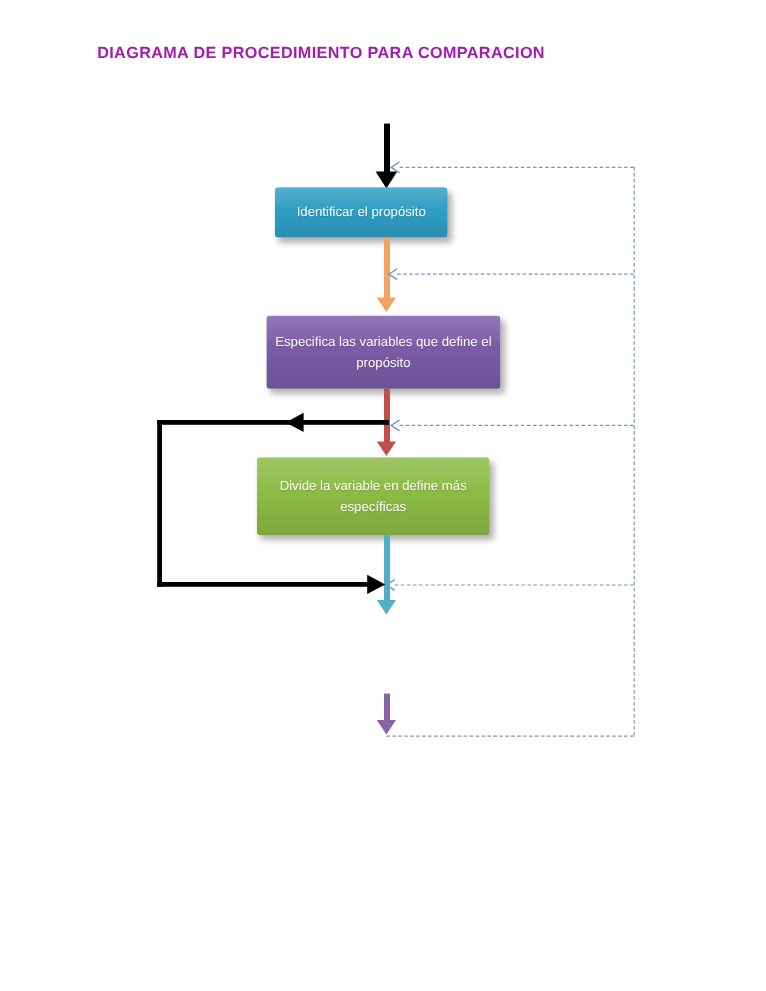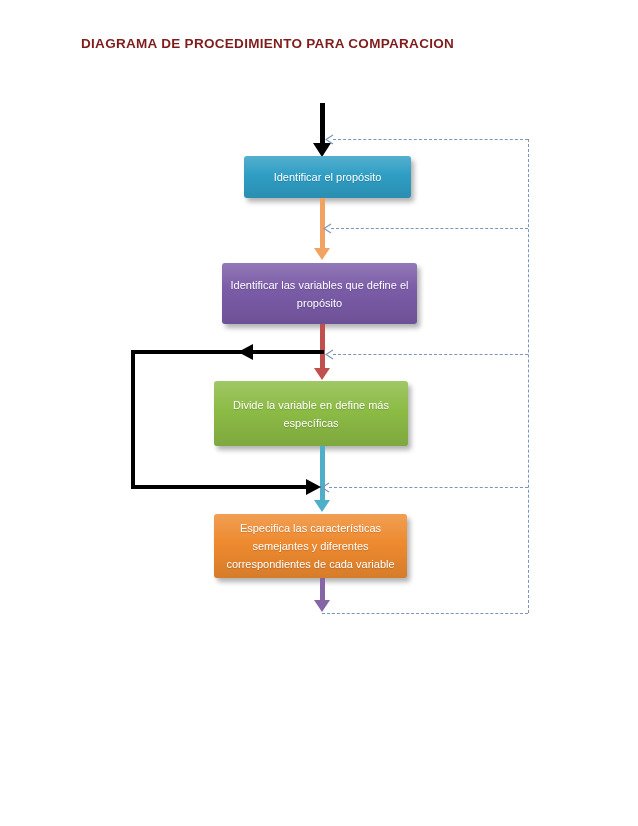--- a/index.html
+++ b/index.html
@@ -35,21 +35,21 @@
     text-align: center;
   }
   .flow-label {
     color: #ffffff;
     font-size: 11px;
     line-height: 18px;
     white-space: pre-line;
     text-shadow: 0 1px 1px rgba(0,0,0,0.18);
     padding: 2px 6px;
   }
-  .box-1 { left: 244px; top: 156px; width: 167px; height: 42px; }
+  .box-1 { left: 229px; top: 156px; width: 144px; height: 42px; }
   .box-2 { left: 222px; top: 263px; width: 195px; height: 61px; }
   .box-3 { left: 214px; top: 381px; width: 194px; height: 65px; }
   .box-4 { left: 214px; top: 514px; width: 193px; height: 64px; }
 
   .vline { position: absolute; background: currentColor; }
   .hline { position: absolute; background: currentColor; }
   .head-down {
     position: absolute; width: 0; height: 0;
     border-left: 8px solid transparent;
     border-right: 8px solid transparent;
@@ -81,44 +81,39 @@
     border-left: 1px dashed currentColor;
   }
   .chevron { position: absolute; width: 9px; height: 11px; }
   .chevron svg { display: block; }
 </style>
 </head>
 <body>
 
 <div class="stage">
 
-  <div class="diagram-title" style="color: #7f1d1d; padding-left: 43px;">DIAGRAMA DE PROCEDIMIENTO PARA COMPARACION</div>
+  <div class="diagram-title" style="color: #a21caf; padding-left: 43px;">DIAGRAMA DE PROCEDIMIENTO PARA COMPARACION</div>
 
   <div class="vline" style="left: 320px; top: 103px; width: 5px; height: 41px; color: rgb(0, 0, 0);"></div>
   <div class="head-down big" style="left: 313px; top: 143px; color: rgb(0, 0, 0);"></div>
 
   <div class="flow-box box-1" style="background-color: rgb(47, 158, 196);">
     <span class="flow-label">Identificar el propósito</span>
   </div>
 
   <div class="flow-box box-2" style="background-color: rgb(122, 91, 167);">
-    <span class="flow-label">Identificar las variables que define el
+    <span class="flow-label">Especifica las variables que define el
 propósito</span>
   </div>
 
   <div class="flow-box box-3" style="background-color: rgb(140, 187, 69);">
     <span class="flow-label">Divide la variable en define más
 específicas</span>
   </div>
 
-  <div class="flow-box box-4" style="background-color: rgb(238, 138, 47);">
-    <span class="flow-label">Especifica las características
-semejantes y diferentes
-correspondientes de cada variable</span>
-  </div>
 
   <div class="vline" style="left: 320px; top: 198px; width: 5px; height: 51px; color: rgb(242, 163, 97);"></div>
   <div class="head-down" style="left: 314px; top: 248px; color: rgb(242, 163, 97);"></div>
 
   <div class="vline" style="left: 320px; top: 324px; width: 5px; height: 45px; color: rgb(192, 80, 77);"></div>
   <div class="head-down" style="left: 314px; top: 368px; color: rgb(192, 80, 77);"></div>
 
   <div class="vline" style="left: 320px; top: 446px; width: 5px; height: 55px; color: rgb(79, 175, 201);"></div>
   <div class="head-down" style="left: 314px; top: 500px; color: rgb(79, 175, 201);"></div>
 

